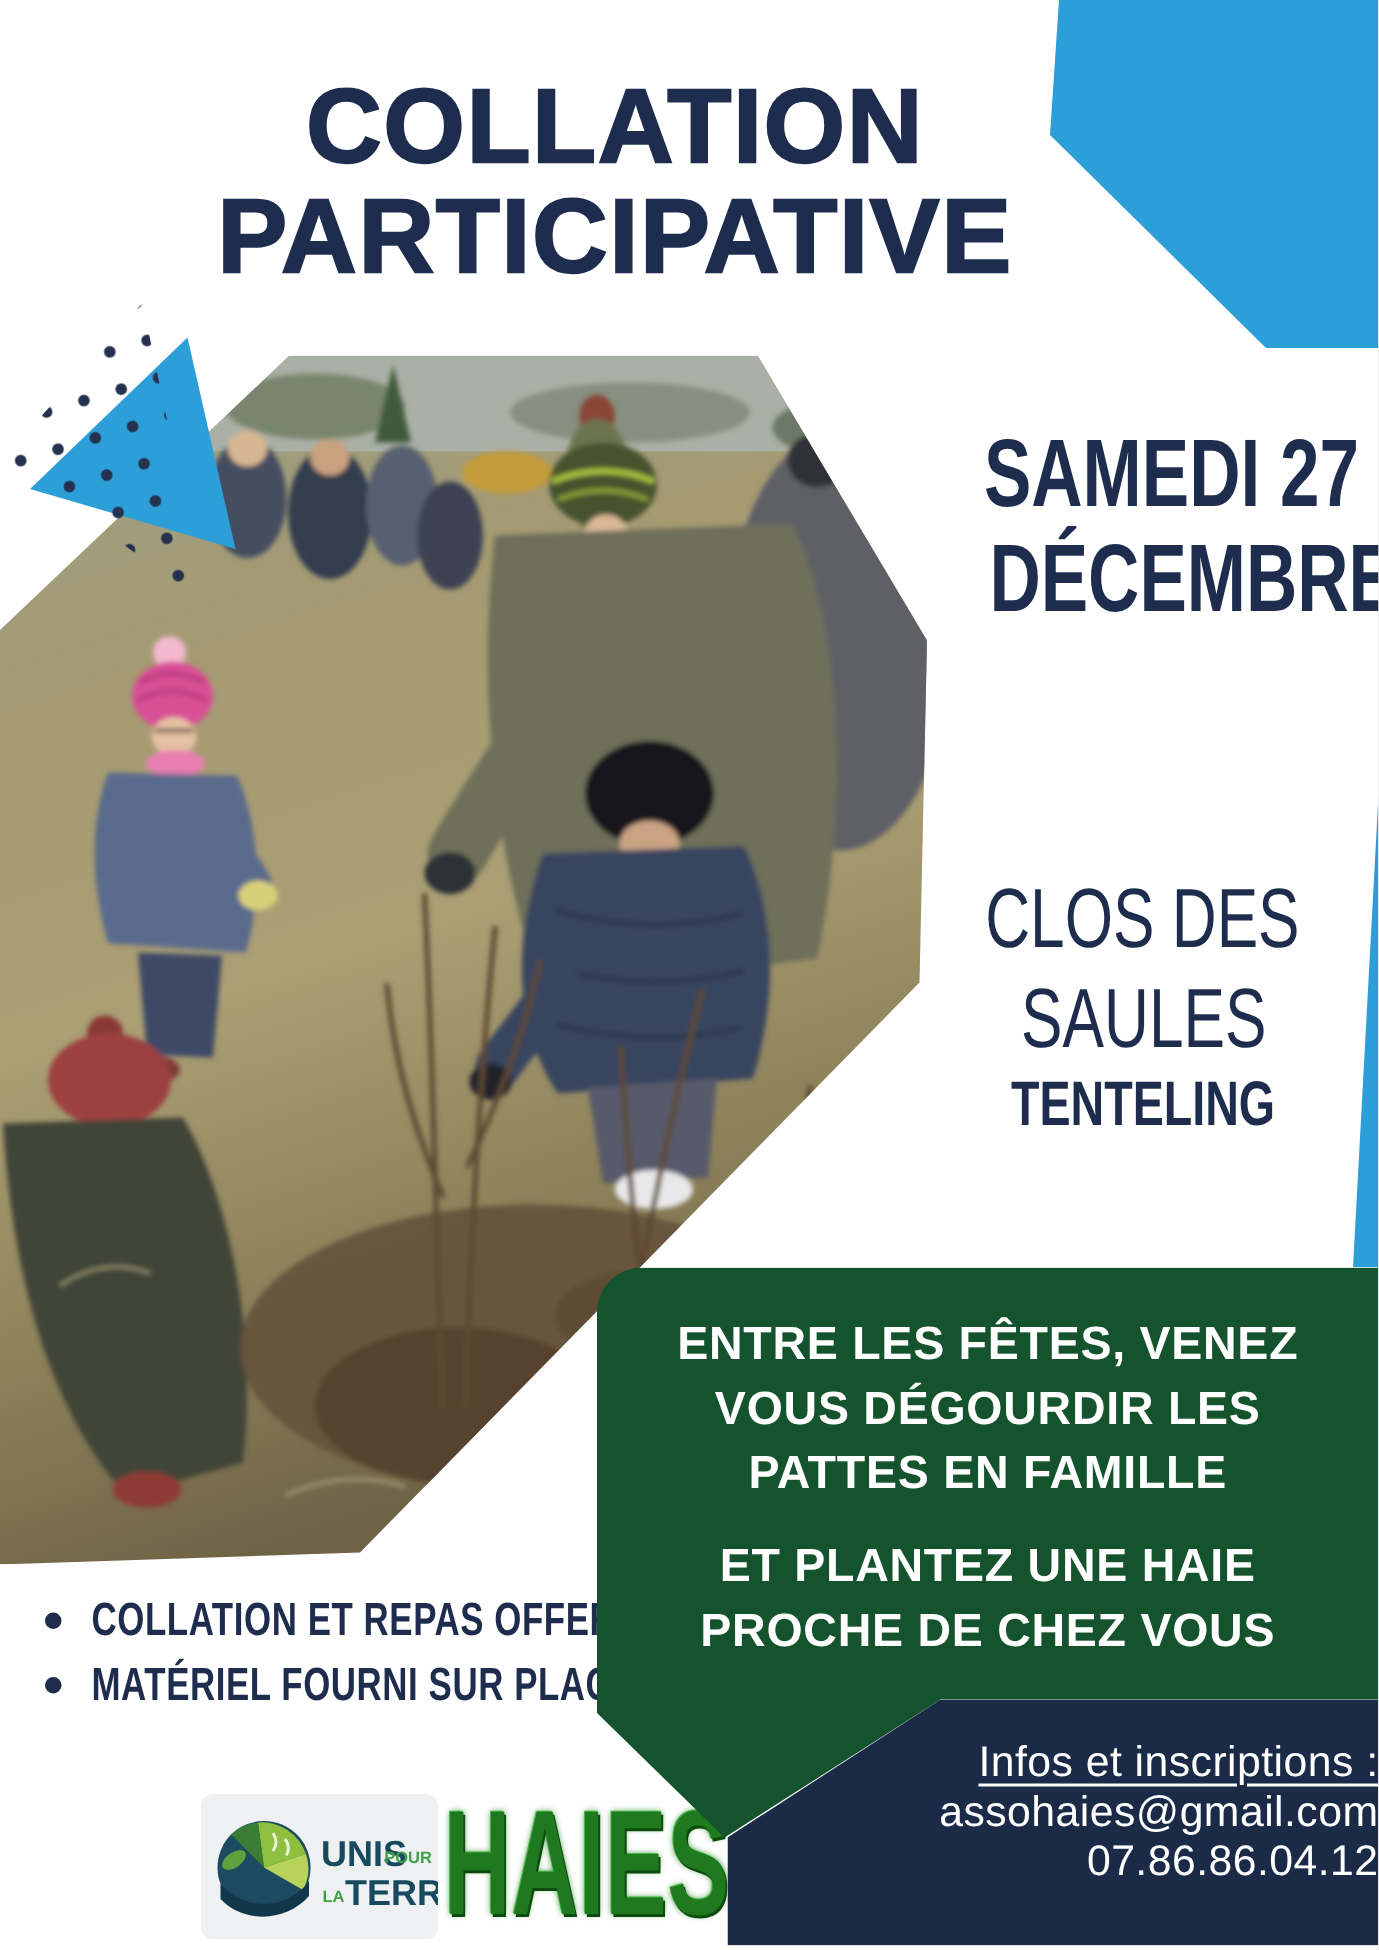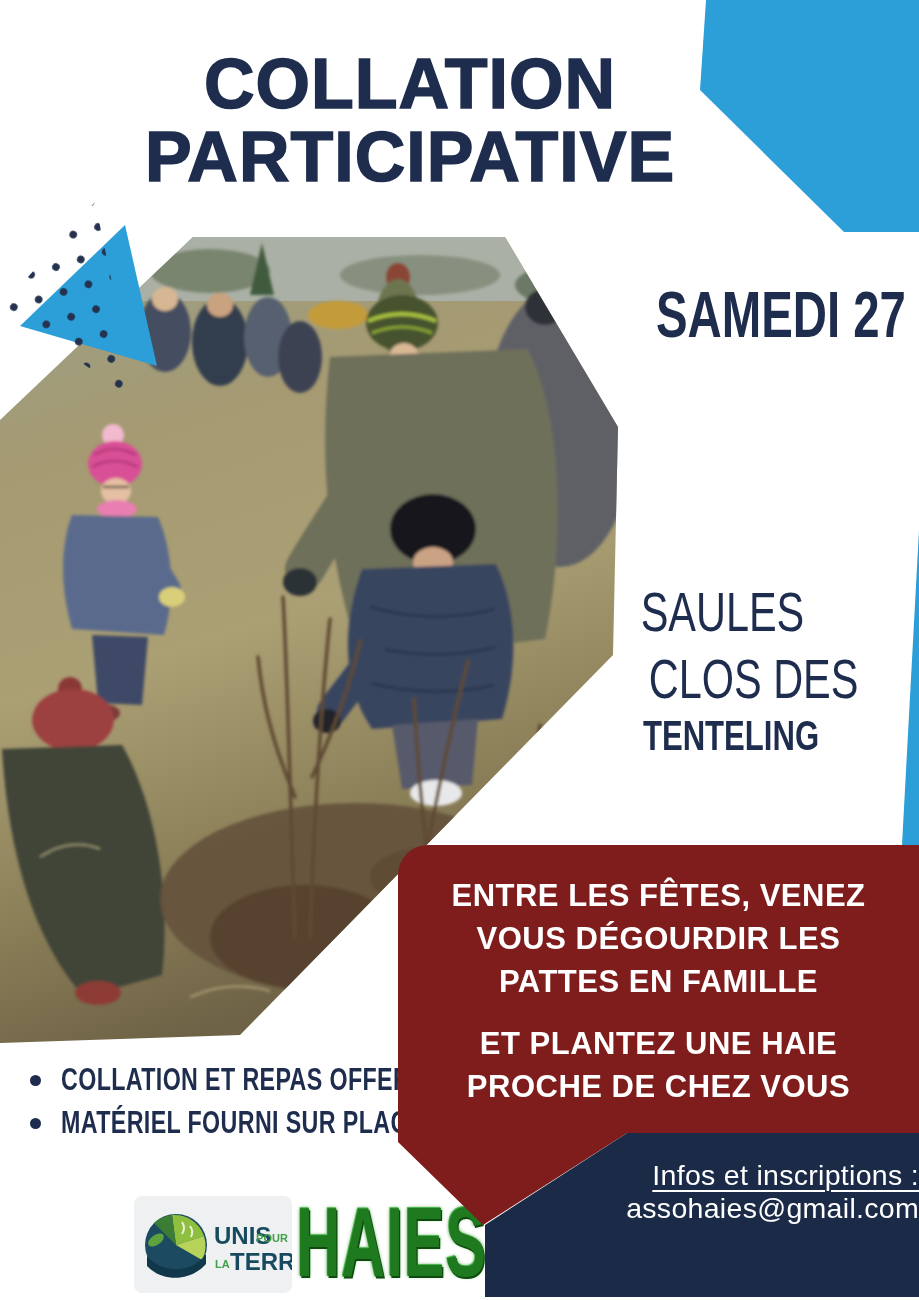--- a/index.html
+++ b/index.html
@@ -35,29 +35,29 @@
     color:#1E2D4E;font-weight:bold;font-size:70px;line-height:73px;letter-spacing:1px;
     -webkit-text-stroke:1.5px #1E2D4E;
   }
   
   .photo{
     position:absolute;left:0;top:237px;width:620px;height:806px;z-index:1;
     clip-path:polygon(193px 0,505px 0,618px 190px,613px 418px,240px 798px,0 806px,0 183px);
   }
   .photo svg{display:block;}
   
-  .rcol{position:absolute;left:612px;width:300px;color:#1E2D4E;z-index:5;}
+  .rcol{position:absolute;left:612px;width:300px;text-align:center;color:#1E2D4E;z-index:5;}
   .cond{display:inline-block;transform:scaleX(.74);transform-origin:center top;white-space:nowrap;}
   .date-block{top:280px;font-size:64px;font-weight:bold;line-height:70px;}
   .time-block{top:460px;font-size:58px;font-weight:bold;}
   .venue-block{top:578px;font-size:56px;font-weight:normal;line-height:67px;}
   .town-block{top:712px;font-size:42px;font-weight:bold;}
   
   .blue-box{
-    position:absolute;left:398px;top:845px;width:521px;height:380px;background:#7f1d1d;z-index:6;
+    position:absolute;left:398px;top:845px;width:521px;height:380px;background:#14532d;z-index:6;
     border-top-left-radius:30px;
     clip-path:polygon(0 0,521px 0,521px 288px,229px 288px,85px 380px,0 297px);
   }
   .info-text{
     position:absolute;left:28px;top:30px;width:465px;text-align:center;
     color:#ffffff;font-size:31px;font-weight:bold;line-height:1.38;letter-spacing:.5px;
   }
   .info-text .p2{margin-top:20px;}
   
   .navy-box{
@@ -193,40 +193,42 @@
           <path d="M190,760 q40,-18 80,-6"></path>
           <path d="M480,730 q50,-20 90,-10"></path>
           <path d="M540,560 q30,-16 60,-6"></path>
         </g>
       </g>
     </svg>
   </div>
 
   <div class="rcol date-block" style="top:280px">
     <div><span class="cond">SAMEDI 27</span></div>
+    <div><span class="cond">DÉCEMBRE</span></div>
   </div>
   <div class="rcol venue-block" style="top:578px">
+    <div><span class="cond">CLOS DES</span></div>
     <div><span class="cond">SAULES</span></div>
-    <div><span class="cond">CLOS DES</span></div>
   </div>
   <div class="rcol town-block" style="top:712px">
     <span class="cond">TENTELING</span>
   </div>
 
   <div class="blue-box">
     <div class="info-text">
       <div class="p1">ENTRE LES FÊTES, VENEZ VOUS DÉGOURDIR LES PATTES EN FAMILLE</div>
       <div class="p2">ET PLANTEZ UNE HAIE PROCHE DE CHEZ VOUS</div>
     </div>
   </div>
 
   <div class="navy-box">
     <div class="contact-text">
       <div class="u">Infos et inscriptions :</div>
       <div>assohaies@gmail.com</div>
+      <div>07.86.86.04.12</div>
     </div>
   </div>
 
   <div class="perks">
     <div class="perk-row">
       <span class="bullet"></span>
       <span class="perk-label">COLLATION ET REPAS OFFERTS</span>
     </div>
     <div class="perk-row">
       <span class="bullet"></span>

